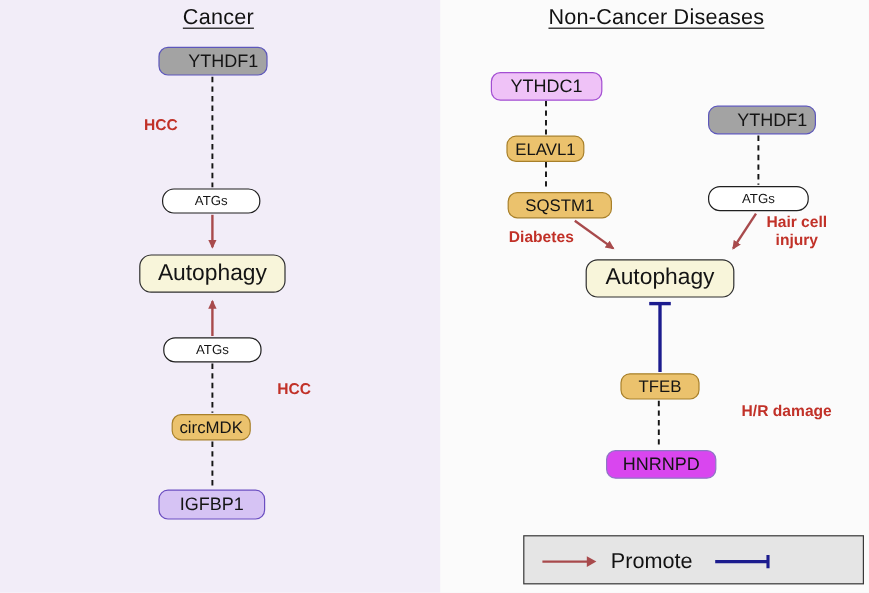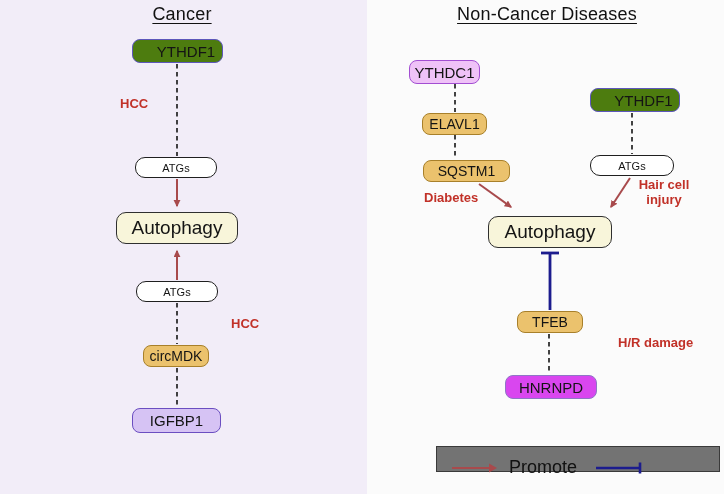--- a/index.html
+++ b/index.html
@@ -12,35 +12,35 @@
   .overlay { position: absolute; left: 0; top: 0; width: 724px; height: 494px; pointer-events: none; }
 
   .panel-title {
     position: absolute; text-align: center; font-size: 18px; color: #111;
     text-decoration: underline; text-underline-offset: 3px; letter-spacing: .2px;
   }
   .node {
     position: absolute; display: flex; align-items: center; justify-content: center;
     border-radius: 8px; color: #141414; font-size: 15px; white-space: nowrap;
   }
-  .node-purple   { background: #4d7c0f; border: 1.6px solid #5d57bb; padding-left: 17px; }
+  .node-purple   { background: #a3a3a3; border: 1.6px solid #5d57bb; padding-left: 17px; }
   .node-pink     { background: #efc2f7; border: 1.6px solid #a34ed2; }
   .node-tan      { background: #ebc26d; border: 1.6px solid #a8802a; }
   .node-cream    { background: #f8f5da; border: 1.6px solid #2f2f2f; border-radius: 10px; font-size: 19px; }
   .node-white    { background: #ffffff; border: 1.5px solid #1f1f1f; border-radius: 10px; font-size: 11px; }
   .node-lav      { background: #d946ef; border: 1.6px solid #8f76c6; }
   .node-igf      { background: #d6c3f4; border: 1.6px solid #6b4ec1; text-align: center; }
   .cond-label {
     position: absolute; color: #c13128; font-weight: bold; font-size: 13px;
     line-height: 15px; white-space: nowrap;
   }
   .cond-center { text-align: center; white-space: normal; }
   .legend-box {
-    position: absolute; left: 436px; top: 446px; width: 284px; height: 26px;
-    background: #737373; border: 1.5px solid #3a3a3a;
+    position: absolute; left: 436px; top: 446px; width: 284px; height: 41px;
+    background: #e5e5e5; border: 1.5px solid #3a3a3a;
   }
   .legend-item { position: absolute; top: 0; height: 41px; display: flex; align-items: center; }
   .legend-label { font-size: 18px; color: #111; }
 </style>
 </head>
 <body>
 
 <div class="canvas">
 
   <div class="panel panel-left"></div>
@@ -74,21 +74,21 @@
 
   <div class="node node-purple" style="left:132px; top:39px; width:91px; height:24px;">YTHDF1</div>
   <div class="cond-label" style="left:120px; top:96px;">HCC</div>
   <div class="node node-white" style="left:135px; top:157px; width:82px; height:21px;">ATGs</div>
   <div class="node node-cream" style="left:116px; top:212px; width:122px; height:32px;">Autophagy</div>
   <div class="node node-white" style="left:136px; top:281px; width:82px; height:21px;">ATGs</div>
   <div class="cond-label" style="left:231px; top:316px;">HCC</div>
   <div class="node node-tan" style="left:143px; top:345px; width:66px; height:22px; font-size:14px;">circMDK</div>
   <div class="node node-igf" style="left:132px; top:408px; width:89px; height:25px;">IGFBP1</div>
 
-  <div class="node node-pink" style="left:409px; top:60px; width:71px; height:24px;">YTHDC1</div>
+  <div class="node node-pink" style="left:409px; top:60px; width:93px; height:24px;">YTHDC1</div>
   <div class="node node-tan" style="left:422px; top:113px; width:65px; height:22px; font-size:14px;">ELAVL1</div>
   <div class="node node-tan" style="left:423px; top:160px; width:87px; height:22px; font-size:14px;">SQSTM1</div>
   <div class="cond-label" style="left:424px; top:190px;">Diabetes</div>
 
   <div class="node node-purple" style="left:590px; top:88px; width:90px; height:24px;">YTHDF1</div>
   <div class="node node-white" style="left:590px; top:155px; width:84px; height:21px;">ATGs</div>
   <div class="cond-label cond-center" style="left:628px; top:177px; width:72px;"><span>Hair cell</span><br><span>injury</span></div>
 
   <div class="node node-cream" style="left:488px; top:216px; width:124px; height:32px;">Autophagy</div>
   <div class="node node-tan" style="left:517px; top:311px; width:66px; height:22px; font-size:14px;">TFEB</div>

